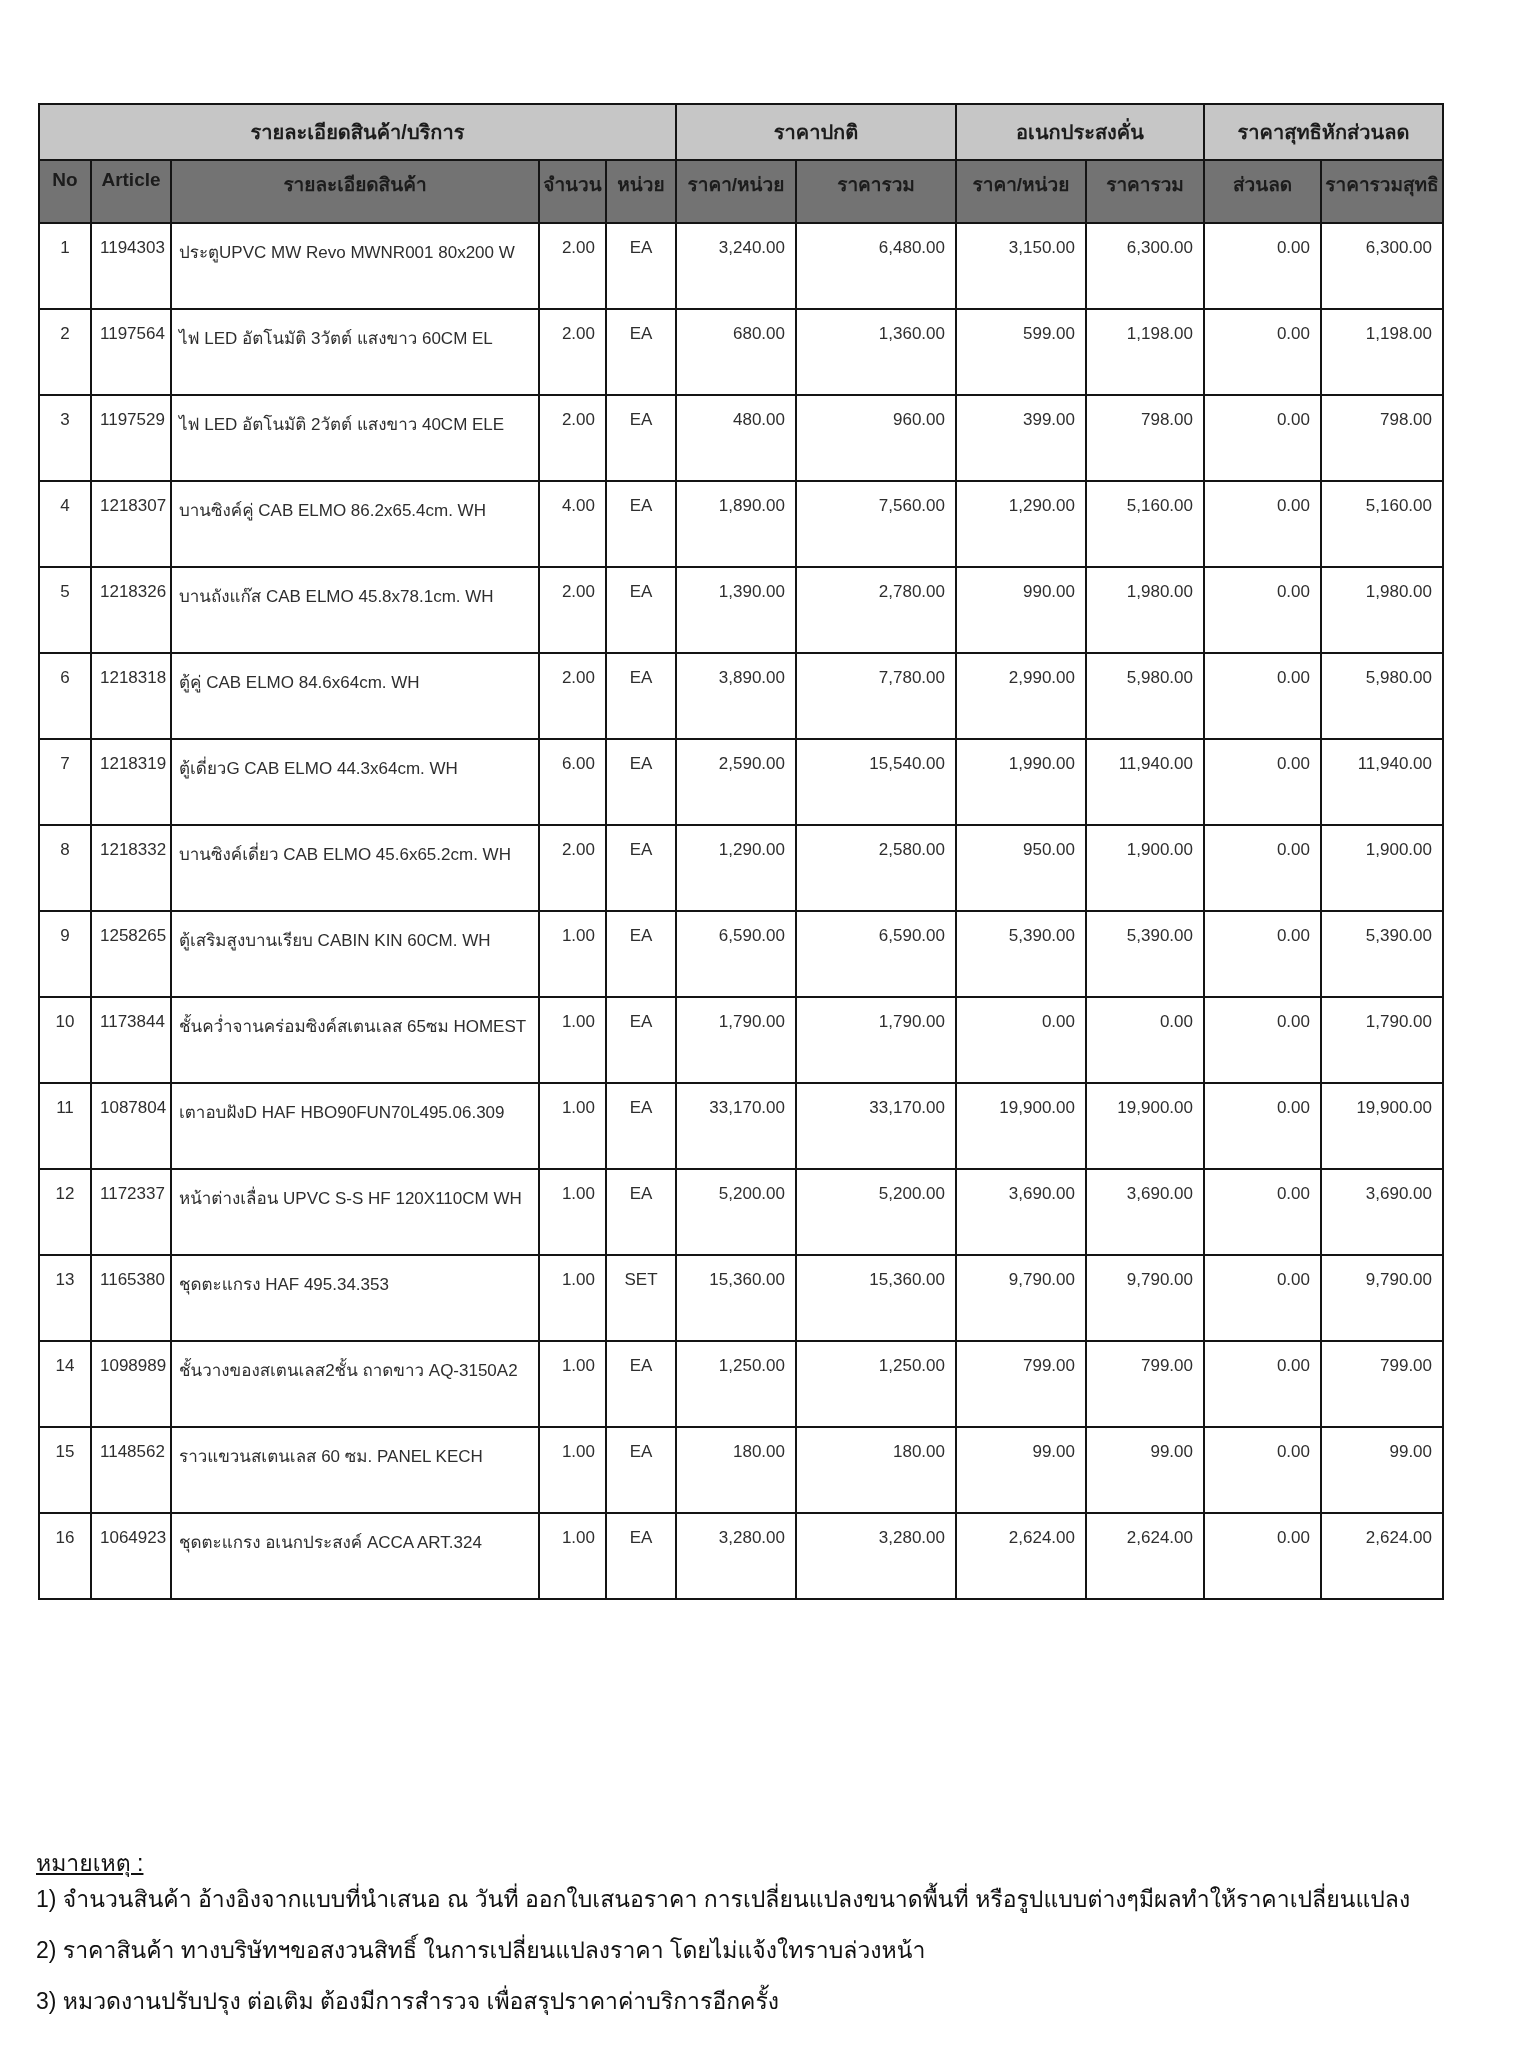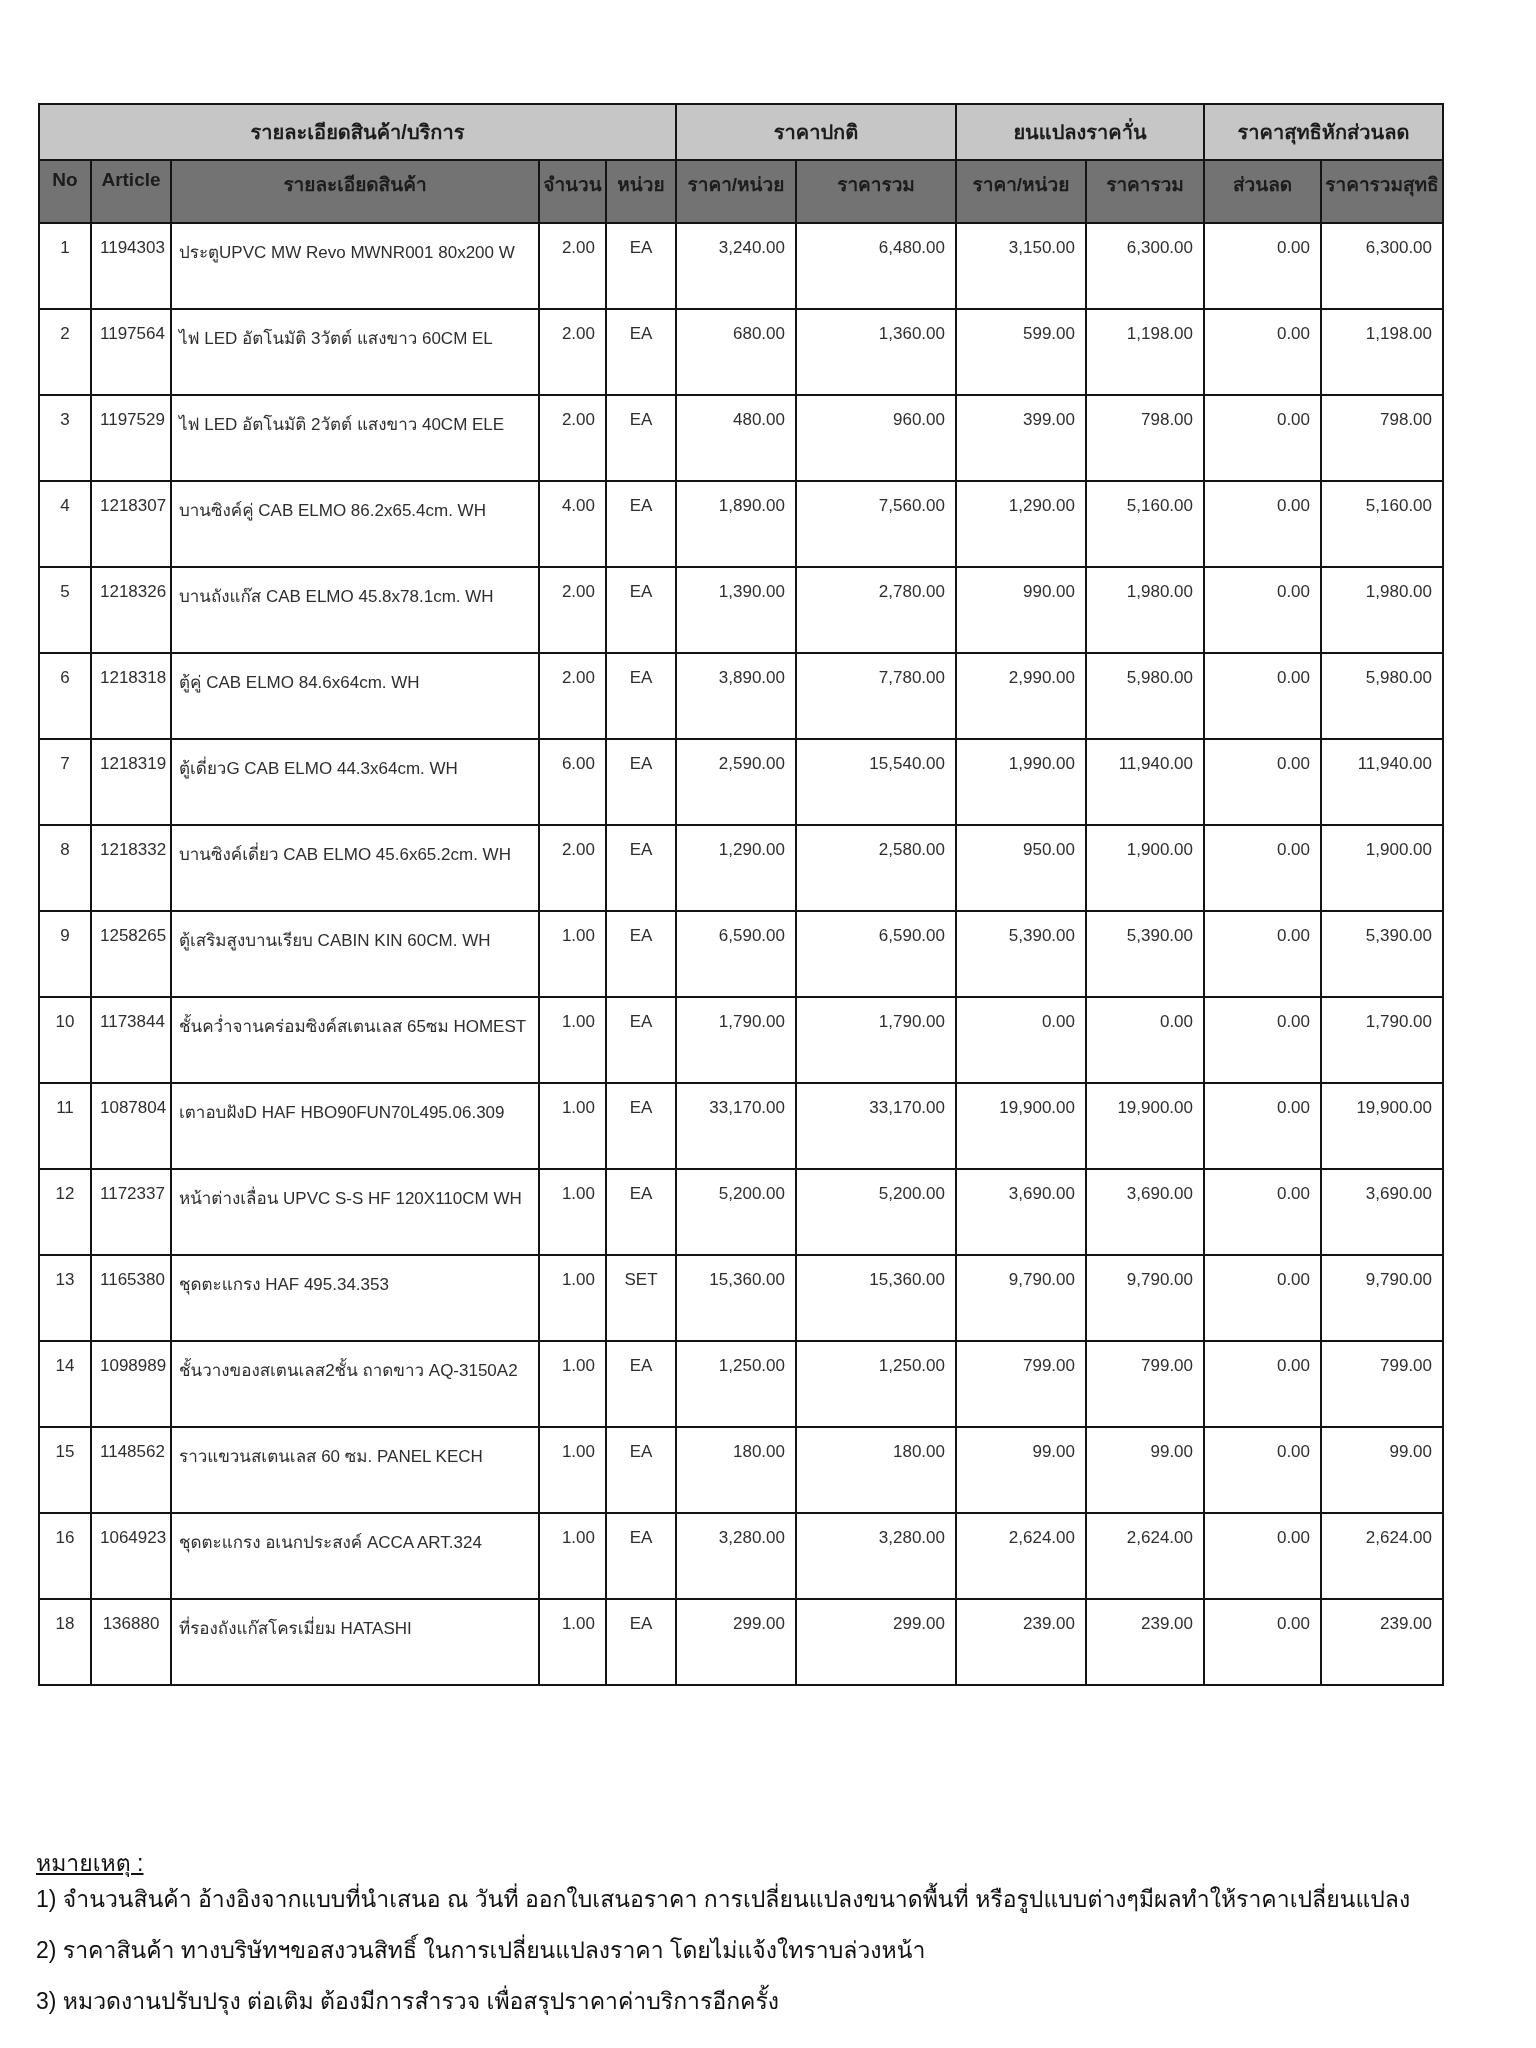--- a/index.html
+++ b/index.html
@@ -62,21 +62,21 @@
       <col style="width:160px">
         <col style="width:130px">
         <col style="width:118px">
       <col style="width:117px">
         <col style="width:122px">
     </colgroup>
     <thead>
       <tr class="group-row">
         <th colspan="5">รายละเอียดสินค้า/บริการ</th>
         <th colspan="2">ราคาปกติ</th>
-        <th colspan="2">ยนแปลงราคาั่น</th>
+        <th colspan="2">อเนกประสงคั่น</th>
         <th colspan="2">ราคาสุทธิหักส่วนลด</th>
       </tr>
       <tr class="col-row">
         <th>No</th>
         <th>Article</th>
         <th>รายละเอียดสินค้า</th>
         <th>จำนวน</th>
         <th>หน่วย</th>
         <th>ราคา/หน่วย</th>
         <th>ราคารวม</th>
@@ -288,33 +288,20 @@
           <td class="a-l">ชุดตะแกรง อเนกประสงค์ ACCA ART.324</td>
           <td class="a-r">1.00</td>
           <td class="a-c">EA</td>
           <td class="a-r">3,280.00</td>
           <td class="a-r">3,280.00</td>
           <td class="a-r">2,624.00</td>
           <td class="a-r">2,624.00</td>
           <td class="a-r">0.00</td>
           <td class="a-r">2,624.00</td>
         </tr>
-        <tr>
-          <td class="a-c">18</td>
-          <td class="a-c">136880</td>
-          <td class="a-l">ที่รองถังแก๊สโครเมี่ยม HATASHI</td>
-          <td class="a-r">1.00</td>
-          <td class="a-c">EA</td>
-          <td class="a-r">299.00</td>
-          <td class="a-r">299.00</td>
-          <td class="a-r">239.00</td>
-          <td class="a-r">239.00</td>
-          <td class="a-r">0.00</td>
-          <td class="a-r">239.00</td>
-        </tr>
       </tbody>
   </table>
 
   <div class="notes">
     <div class="notes-title">หมายเหตุ :</div>
     <div class="note-line">1) จำนวนสินค้า อ้างอิงจากแบบที่นำเสนอ ณ วันที่ ออกใบเสนอราคา การเปลี่ยนแปลงขนาดพื้นที่ หรือรูปแบบต่างๆมีผลทำให้ราคาเปลี่ยนแปลง</div>
     <div class="note-line">2) ราคาสินค้า ทางบริษัทฯขอสงวนสิทธิ์ ในการเปลี่ยนแปลงราคา โดยไม่แจ้งใทราบล่วงหน้า</div>
     <div class="note-line">3) หมวดงานปรับปรุง ต่อเติม ต้องมีการสำรวจ เพื่อสรุปราคาค่าบริการอีกครั้ง</div>
   </div>
 

